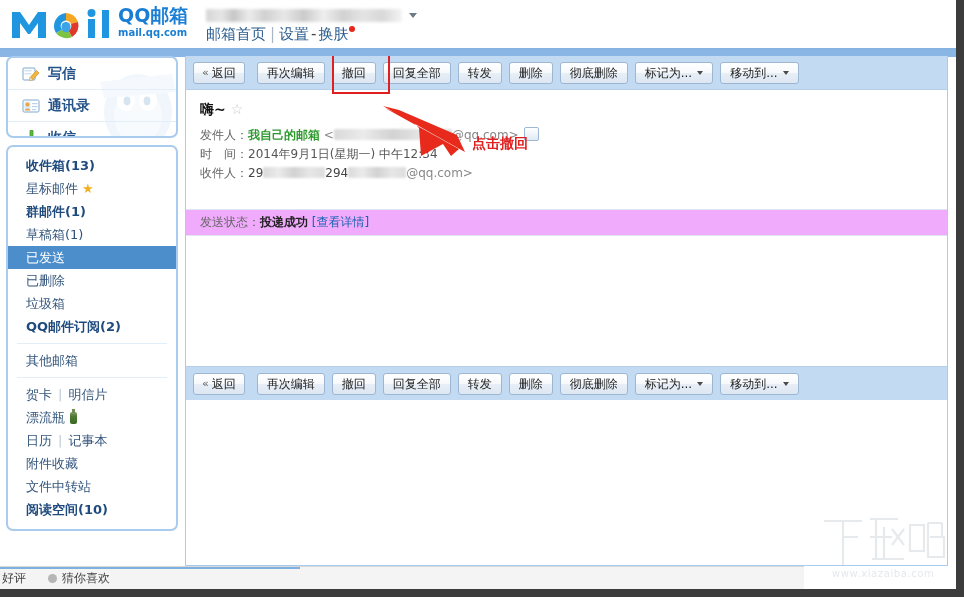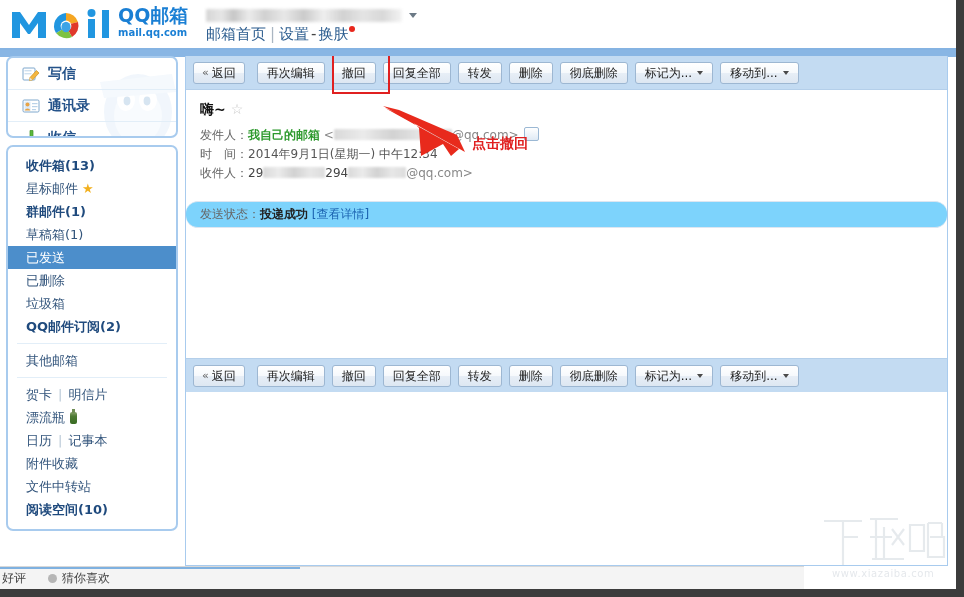--- a/index.html
+++ b/index.html
@@ -342,30 +342,29 @@
     margin-left: 5px;
     border: 1px solid #9bb8d4;
     background: linear-gradient(180deg, #ffffff, #dfeaf5);
     border-radius: 2px;
     cursor: pointer;
   }
   .mono-nums { color: #444; }
 
   
   .status-strip {
-    margin-top: 10px;
+    margin-top: 18px;
     height: 25px;
     line-height: 25px;
-    background: #7dd3fc;
+    background: #f0abfc;
     border-top: 1px solid #dde6f1;
     border-bottom: 1px solid #dde6f1;
     padding-left: 14px;
     font-size: 12px;
     color: #666;
-    border-radius: 12px;
   }
   .status-strip b { color: #222; font-weight: bold; }
   .status-strip a { color: #1a62b0; text-decoration: none; cursor: pointer; }
 
   .mail-body {
     height: 130px;
     background: #ffffff;
   }
 
   

